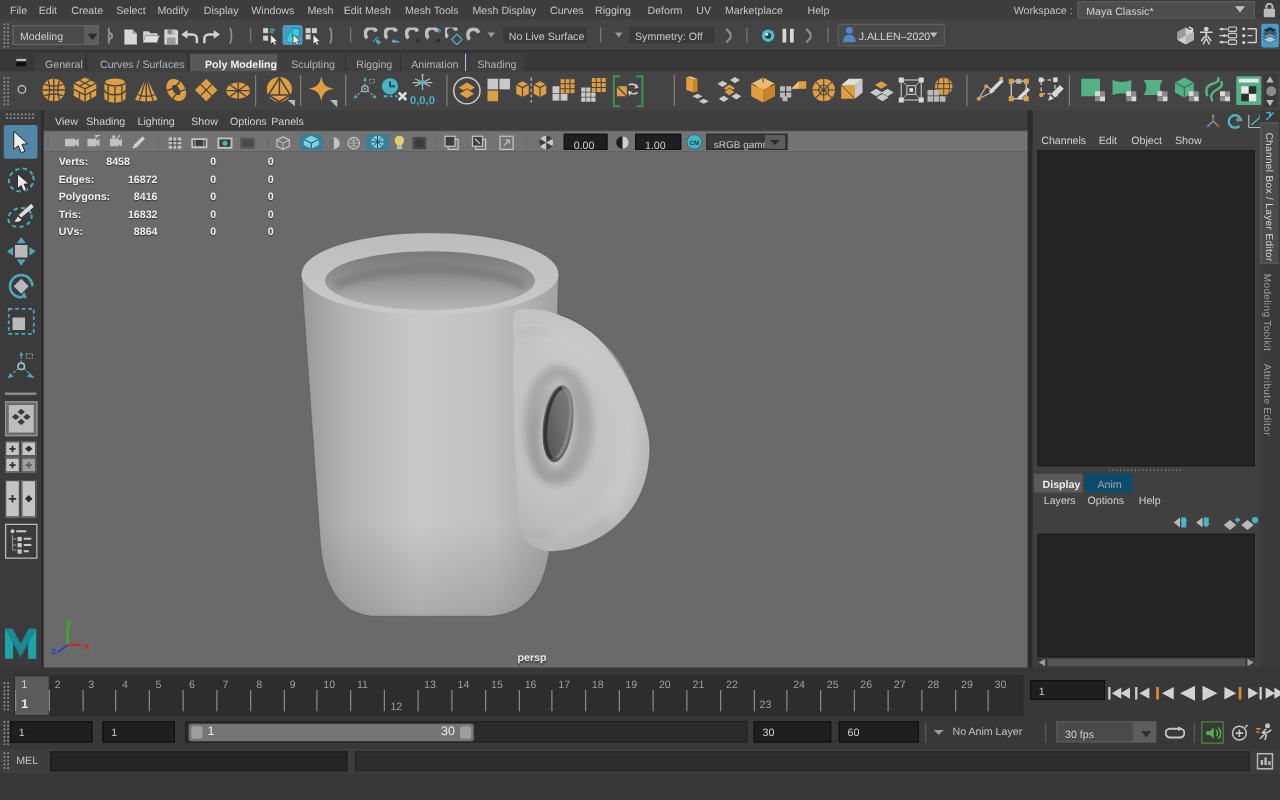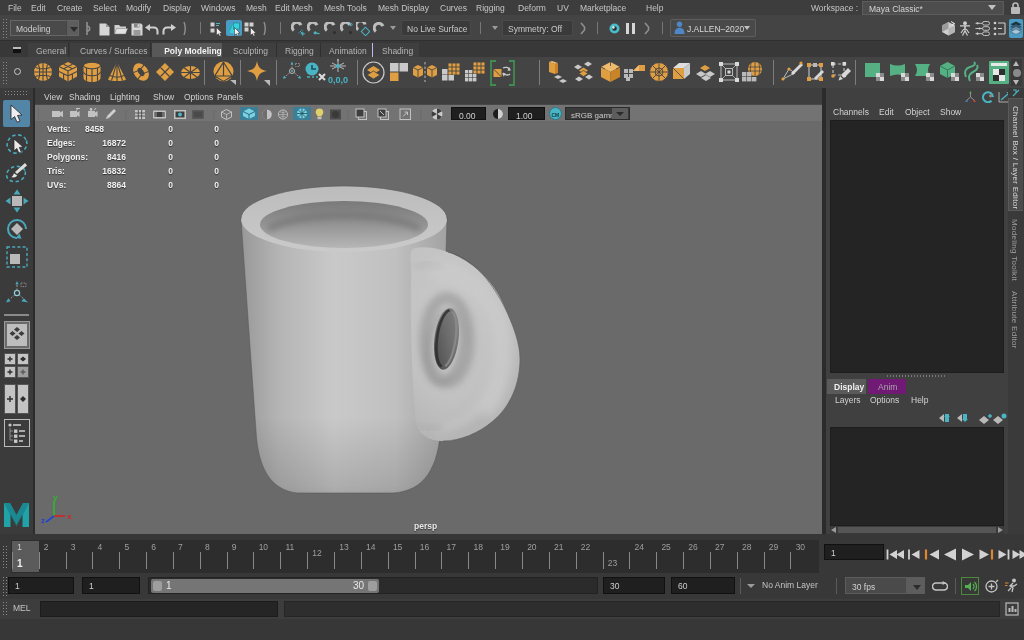--- a/index.html
+++ b/index.html
@@ -200,21 +200,21 @@
         <path d="M6 5.5 L11.5 8.2 L6 10.9 L0.5 8.2 Z" fill="#6e98b4" stroke="#1d333d" stroke-width="0.4"></path>
         <path d="M6 8 L11.5 10.7 L6 13.4 L0.5 10.7 Z" fill="#a6c6da" stroke="#1d333d" stroke-width="0.4"></path>
       </svg>
 </div>
 
 <div class="row" id="shelftabs" style="top:41px;height:16px;background:#383838;">
   <div class="abs" style="left:13px;top:6px;width:8px;height:6px;background:#111;"></div>
   <div class="abs" style="left:13px;top:6px;width:8px;height:2px;background:#bbb;"></div>
   <div class="abs" style="left:28px;top:2px;width:41px;height:14px;background:#3f3f3f;color:#b5b5b5;padding:3px 0 0 8px;border-right:1px solid #2f2f2f;">General</div>
   <div class="abs" style="left:70px;top:2px;width:81px;height:14px;background:#3f3f3f;color:#b5b5b5;padding:3px 0 0 10px;border-right:1px solid #2f2f2f;">Curves / Surfaces</div>
-  <div class="abs" style="left:152px;top:2px;width:70px;height:24px;background:#585858;color:#f2f2f2;padding:3px 0 0 12px;font-weight:bold;text-align:center;">Poly Modeling</div>
+  <div class="abs" style="left:152px;top:2px;width:70px;height:24px;background:#585858;color:#f2f2f2;padding:3px 0 0 12px;font-weight:bold;">Poly Modeling</div>
   <div class="abs" style="left:222px;top:2px;width:55px;height:14px;background:#3f3f3f;color:#b5b5b5;padding:3px 0 0 11px;border-right:1px solid #2f2f2f;">Sculpting</div>
   <div class="abs" style="left:277px;top:2px;width:44px;height:14px;background:#3f3f3f;color:#b5b5b5;padding:3px 0 0 8px;border-right:1px solid #2f2f2f;">Rigging</div>
   <div class="abs" style="left:321px;top:2px;width:52px;height:14px;background:#3f3f3f;color:#b5b5b5;padding:3px 0 0 8px;border-right:1px solid #c4b5fd;">Animation</div>
   <div class="abs" style="left:373px;top:2px;width:46px;height:14px;background:#3f3f3f;color:#b5b5b5;padding:3px 0 0 9px;">Shading</div>
 </div>
 
 <div class="row" id="shelf" style="top:57px;height:31px;background:#444444;">
   <div class="grip" style="left:2px;top:4px;height:24px;"></div>
   <div class="abs" style="left:14px;top:11px;width:7px;height:7px;border:1.5px solid #c9c9c9;border-radius:50%;"></div>
 
@@ -876,21 +876,21 @@
           <span class="abs" style="left:7px;top:19px;">Channels</span>
           <span class="abs" style="left:53px;top:19px;">Edit</span>
           <span class="abs" style="left:79px;top:19px;">Object</span>
           <span class="abs" style="left:114px;top:19px;">Show</span>
         </div>
     <div class="abs" style="left:4px;top:32px;width:174px;height:253px;background:#242424;border:1px solid #1d1d1d;"></div>
     <div class="abs" style="left:61px;top:287px;width:58px;height:2px;background-image:linear-gradient(90deg,#777 1px, transparent 1px);background-size:3px 2px;"></div>
 
     <div class="abs" style="left:0;top:290px;width:182px;height:16px;">
       <div class="abs" style="left:1px;top:1px;width:39px;height:15px;background:#5a5a5a;color:#f0f0f0;padding:3px 0 0 7px;font-weight:bold;">Display</div>
-      <div class="abs" style="left:42px;top:1px;width:38px;height:15px;background:#701a75;color:#a8a8a8;padding:3px 0 0 10px;">Anim</div>
+      <div class="abs" style="left:42px;top:1px;width:38px;height:15px;background:#0c4a6e;color:#a8a8a8;padding:3px 0 0 10px;">Anim</div>
     </div>
     <div style="color:#d2d2d2;">
           <span class="abs" style="left:9px;top:307px;">Layers</span>
           <span class="abs" style="left:44px;top:307px;">Options</span>
           <span class="abs" style="left:85px;top:307px;">Help</span>
         </div>
     <div class="abs" style="left:0;top:322px;width:182px;height:17px;">
       <svg class="abs" style="left:112px;top:2px;" width="14" height="12" viewBox="0 0 14 12">
             <path d="M1 6 L6 2 V10 Z" fill="#b9b9b9"></path>
             <rect x="7" y="2" width="4" height="8" fill="#49b4c4"></rect>
@@ -977,21 +977,21 @@
           <div class="abs" style="left:32.85px;top:2px;font-size:8.5px;color:#9f9f9f;">2</div>
           <div class="abs" style="left:59.7px;top:2px;font-size:8.5px;color:#9f9f9f;">3</div>
           <div class="abs" style="left:86.55000000000001px;top:2px;font-size:8.5px;color:#9f9f9f;">4</div>
           <div class="abs" style="left:113.4px;top:2px;font-size:8.5px;color:#9f9f9f;">5</div>
           <div class="abs" style="left:140.25px;top:2px;font-size:8.5px;color:#9f9f9f;">6</div>
           <div class="abs" style="left:167.10000000000002px;top:2px;font-size:8.5px;color:#9f9f9f;">7</div>
           <div class="abs" style="left:193.95000000000002px;top:2px;font-size:8.5px;color:#9f9f9f;">8</div>
           <div class="abs" style="left:220.8px;top:2px;font-size:8.5px;color:#9f9f9f;">9</div>
           <div class="abs" style="left:247.65px;top:2px;font-size:8.5px;color:#9f9f9f;">10</div>
           <div class="abs" style="left:274.5px;top:2px;font-size:8.5px;color:#9f9f9f;">11</div>
-          <div class="abs" style="left:301.35px;top:8px;font-size:8.5px;color:#9f9f9f;">12</div>
+          <div class="abs" style="left:301.35px;top:20px;font-size:8.5px;color:#9f9f9f;">12</div>
           <div class="abs" style="left:328.20000000000005px;top:2px;font-size:8.5px;color:#9f9f9f;">13</div>
           <div class="abs" style="left:355.05px;top:2px;font-size:8.5px;color:#9f9f9f;">14</div>
           <div class="abs" style="left:381.90000000000003px;top:2px;font-size:8.5px;color:#9f9f9f;">15</div>
           <div class="abs" style="left:408.75px;top:2px;font-size:8.5px;color:#9f9f9f;">16</div>
           <div class="abs" style="left:435.6px;top:2px;font-size:8.5px;color:#9f9f9f;">17</div>
           <div class="abs" style="left:462.45000000000005px;top:2px;font-size:8.5px;color:#9f9f9f;">18</div>
           <div class="abs" style="left:489.3px;top:2px;font-size:8.5px;color:#9f9f9f;">19</div>
           <div class="abs" style="left:516.1500000000001px;top:2px;font-size:8.5px;color:#9f9f9f;">20</div>
           <div class="abs" style="left:543px;top:2px;font-size:8.5px;color:#9f9f9f;">21</div>
           <div class="abs" style="left:569.85px;top:2px;font-size:8.5px;color:#9f9f9f;">22</div>

